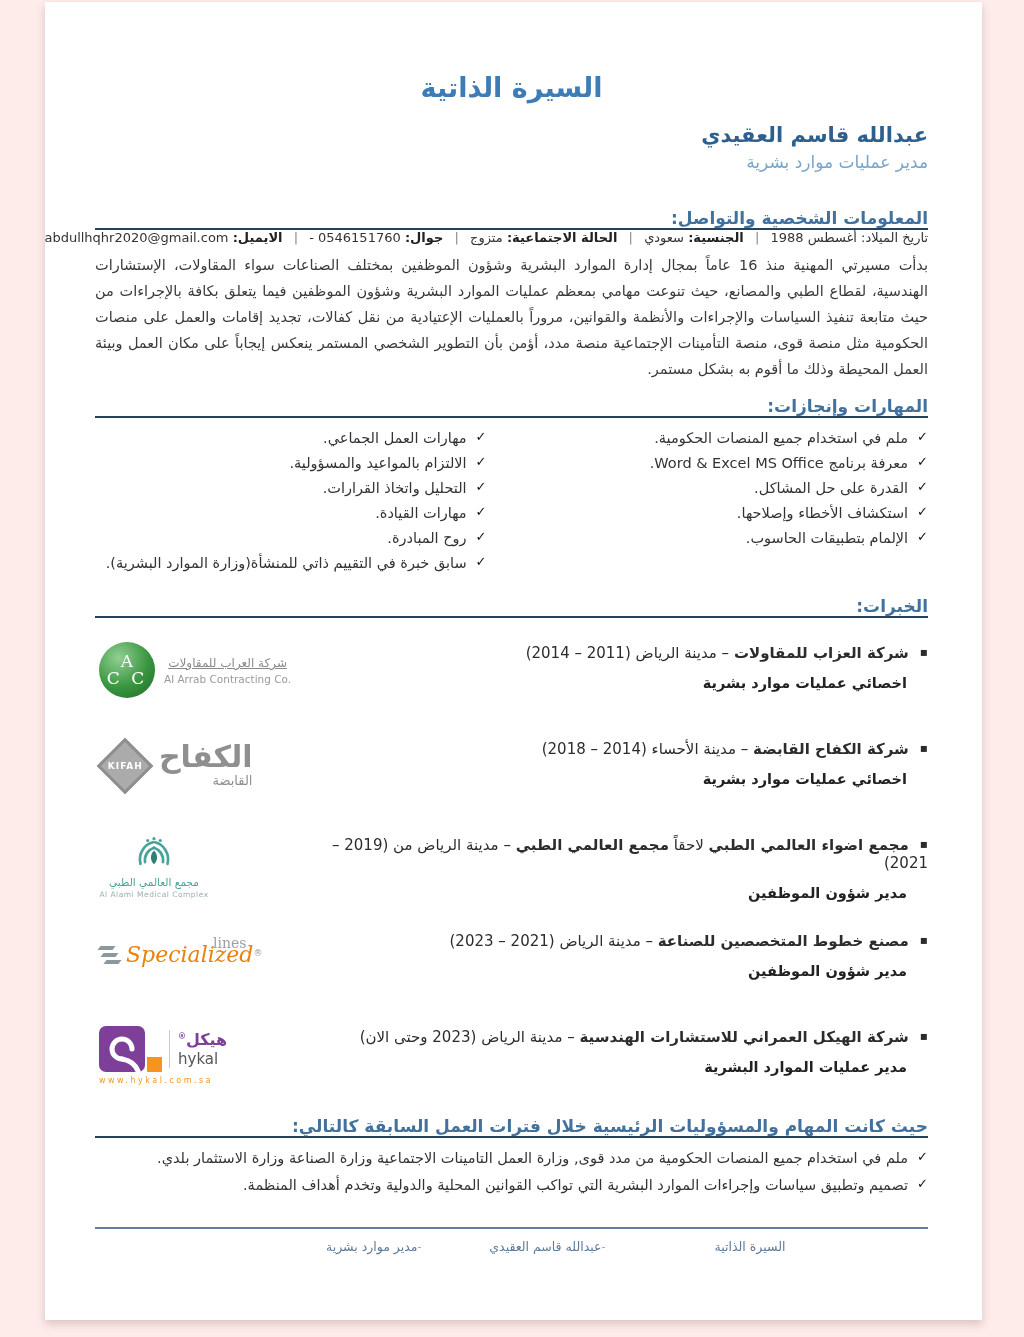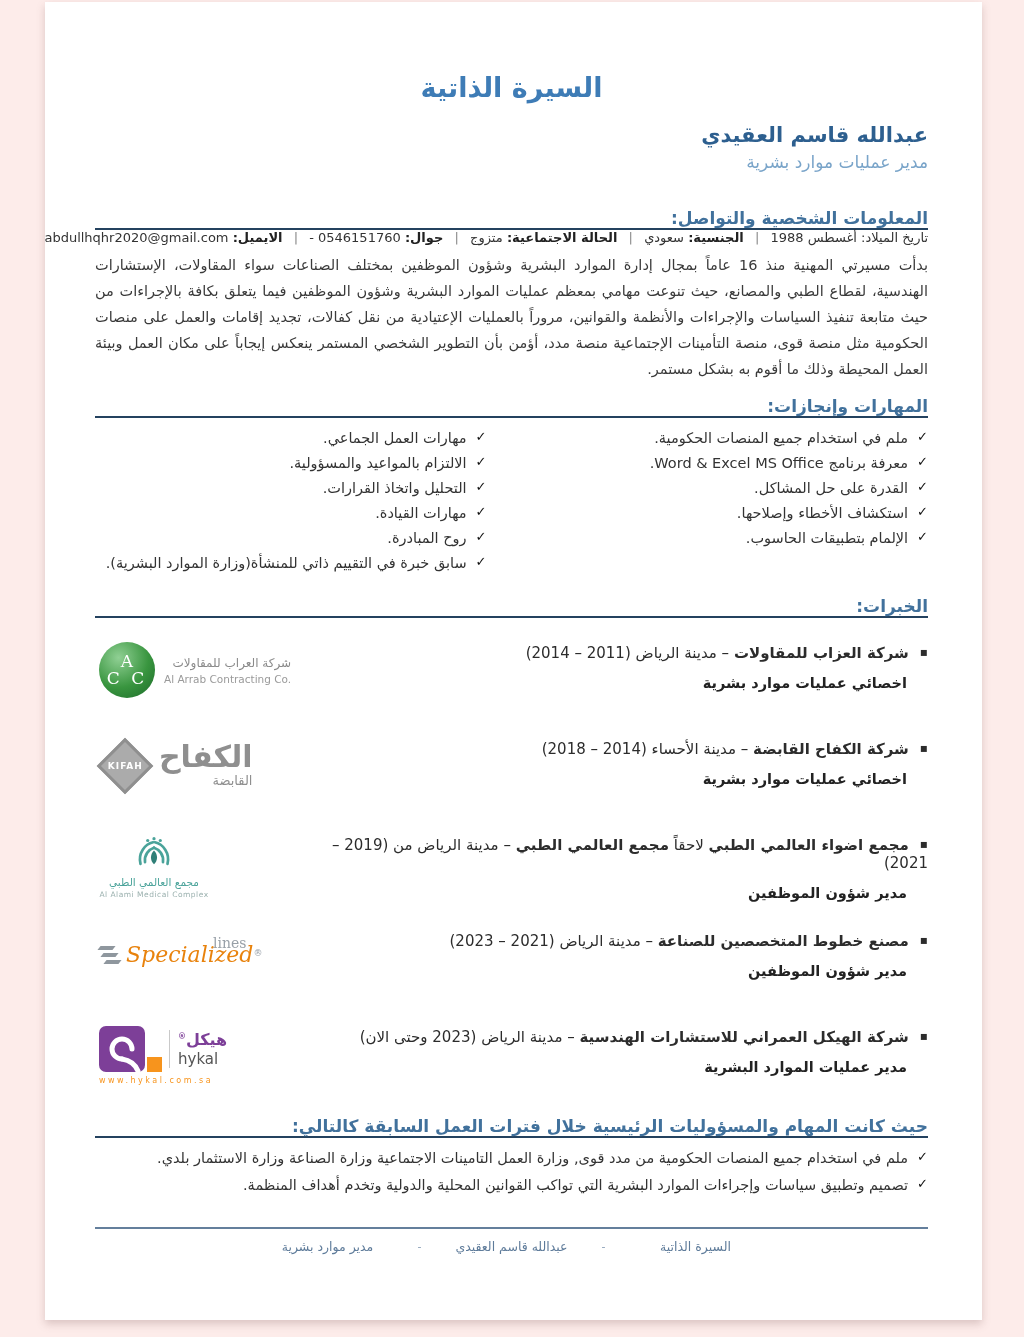--- a/index.html
+++ b/index.html
@@ -61,21 +61,21 @@
   .logo-acc { display:flex; align-items:center; gap:9px; direction:ltr; }
   .acc-circle {
     width:56px; height:56px; border-radius:50%;
     background:radial-gradient(circle at 35% 28%, #90d094, #39953f 55%, #1e6e2b 95%);
     color:#fff; font-family:"DejaVu Serif", serif;
     display:flex; flex-direction:column; align-items:center; justify-content:center; line-height:1.05;
     flex-shrink:0;
   }
   .acc-circle .t { font-size:17px; }
   .acc-circle .bm { font-size:17px; letter-spacing:3px; }
-  .acc-text .ar { font-size:12px; color:#8a8a8a; direction:rtl; text-align:right; }
+  .acc-text .ar { font-size:12px; color:#8a8a8a; direction:rtl; text-align:center;text-decoration:underline; }
   .acc-text .en { font-size:10.5px; color:#9a9a9a; margin-top:3px; }
 
   
   .logo-kifah { display:flex; align-items:flex-start; gap:10px; direction:ltr; padding-top:2px; }
   .kifah-diamond {
     width:40px; height:40px; background:#ababab; border:3px solid #8f8f8f;
     transform:rotate(45deg); display:flex; align-items:center; justify-content:center;
     margin:6px 4px 0 6px; flex-shrink:0;
   }
   .kifah-diamond span { transform:rotate(-45deg); color:#fff; font-size:9px; font-weight:bold; letter-spacing:1px; }
@@ -108,21 +108,21 @@
   .hykal-ar { color:#7d3f98; font-size:16px; font-weight:bold; direction:rtl; text-align:left; }
   .hykal-ar .reg { font-size:8px; vertical-align:super; }
   .hykal-en { color:#555; font-size:15px; margin-top:1px; }
   .hykal-url { color:#f7941d; font-size:8px; letter-spacing:2.5px; margin-top:4px; }
 
   .duties-list { margin-top:12px; }
   .duty-item { font-size:14.5px; margin-bottom:11px; color:#333; }
 
   .footer-rule { margin-top:34px; border-top:2px solid #647f9c; }
   .footer-row { display:flex; direction:rtl; justify-content:center; align-items:center; margin-top:10px; color:#5e7b9a; font-size:12.5px; }
-  .footer-row .f-item { width:180px; text-align:center; }
+  .footer-row .f-item { width:180px; text-align:right; }
   .footer-row .f-dash { color:#8ba0b8; font-size:11px; }
 </style>
 </head>
 <body>
 
 <div class="page">
   <div class="content">
 
     <div class="doc-title">السيرة الذاتية</div>
     <div class="name">عبدالله قاسم العقيدي</div>

